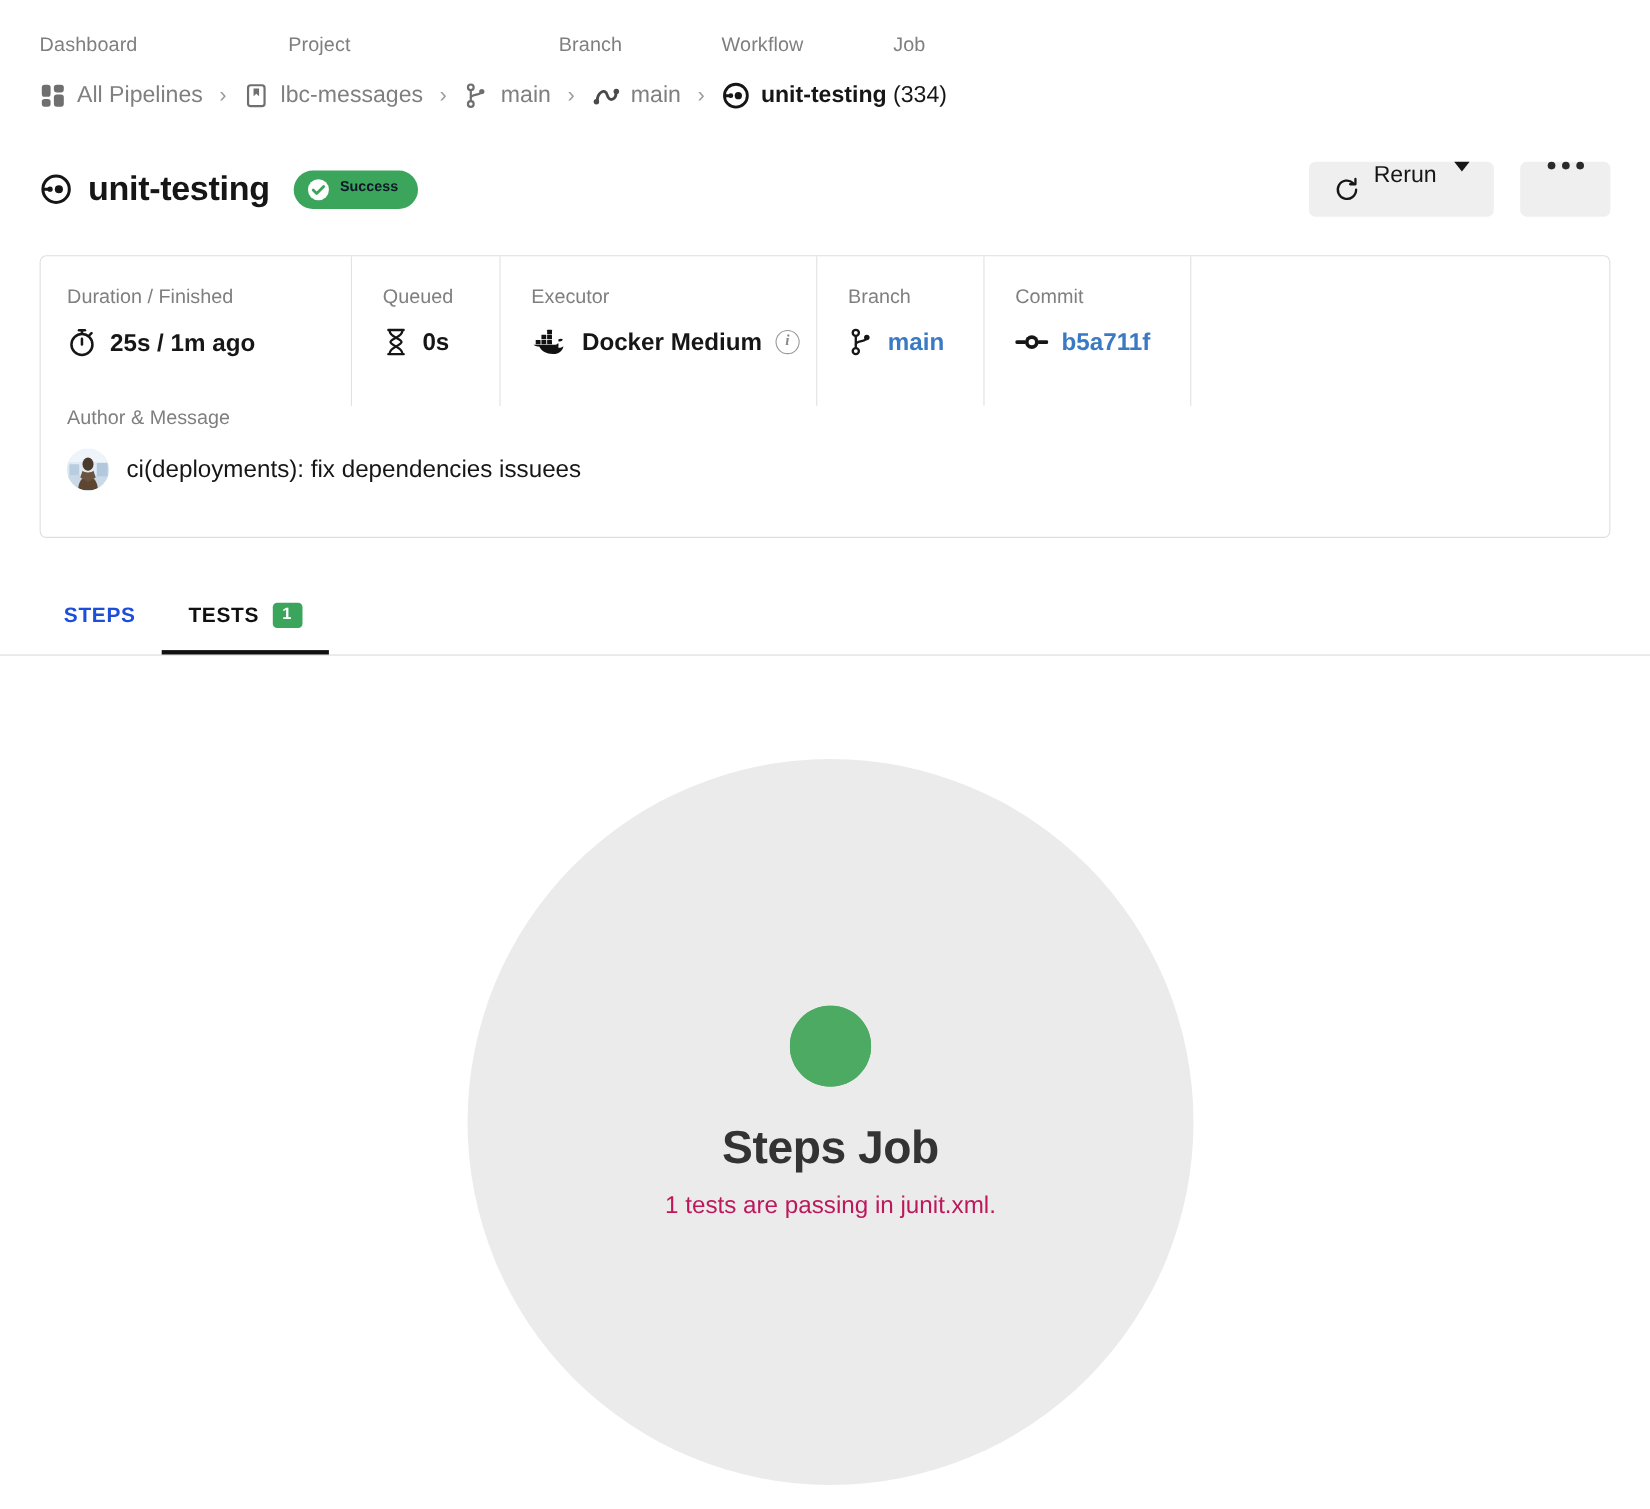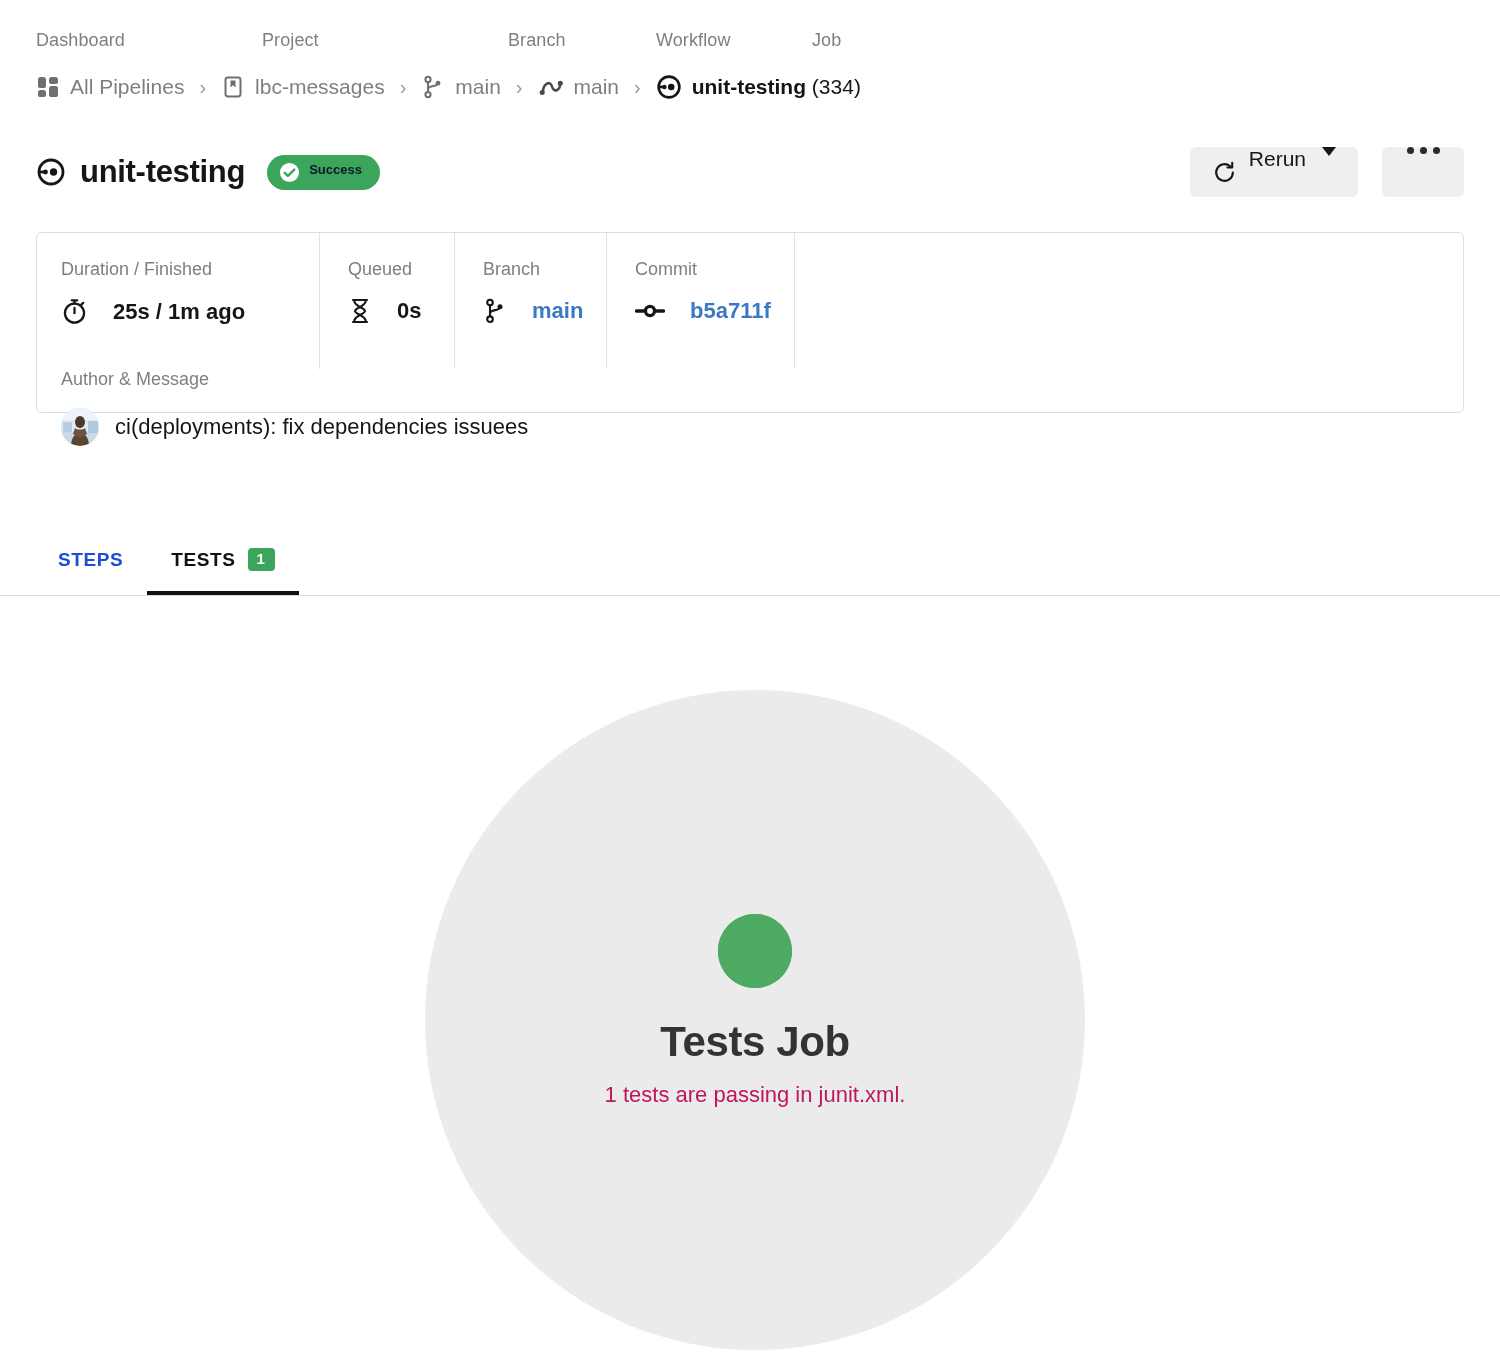--- a/index.html
+++ b/index.html
@@ -71,29 +71,29 @@
     border-right: 7px solid transparent; border-top: 9px solid #161616;
     margin-left: 4px;
   }
   .btn-more { height: 50px; width: 82px; }
   .dots { display: flex; gap: 6px; }
   .dots i { width: 7px; height: 7px; border-radius: 50%; background: #2a2a2a; display: block; }
 
   
   .card {
     position: absolute; left: 36px; top: 232px;
-    width: 1428px; height: 181px;
+    width: 1428px; height: 257px;
     border: 1px solid #dedede; border-radius: 6px; background: #fff;
   }
   .card-top { display: flex; height: 136px; padding-left: 24px; }
   .cell { padding: 26px 0 0 0; position: relative; }
   .cell + .cell { border-left: 1px solid #e2e2e2; padding-left: 28px; }
   .cell-label { font-size: 18px; color: #7f7f7f; margin-bottom: 18px; }
   .cell-val {
-    display: flex; align-items: center; gap: 25px;
+    display: flex; align-items: center; gap: 12px;
     font-size: 22px; font-weight: 700; color: #161616;
   }
   .cell-val a { color: #3a79c3; text-decoration: none; font-weight: 700; }
   .c-duration { width: 258px; }
   .c-queued   { width: 135px; }
   .c-executor { width: 288px; }
   .c-branch   { width: 152px; }
   .c-commit   { width: 188px; }
   .info-i {
     width: 22px; height: 22px; border-radius: 50%; border: 1.6px solid #9a9a9a;
@@ -293,20 +293,41 @@
             <svg width="24" height="26" viewBox="0 0 22 26">
               <path d="M4 2h14M4 24h14" stroke="#161616" stroke-width="2.1" stroke-linecap="round"></path>
               <path d="M5.2 2.6c0 6 10.8 7.2 10.8 10.4C16 16.2 5.2 17.4 5.2 23.4" stroke="#161616" stroke-width="2.1" fill="none"></path>
               <path d="M16.8 2.6c0 6-10.8 7.2-10.8 10.4 0 3.2 10.8 4.4 10.8 10.4" stroke="#161616" stroke-width="2.1" fill="none"></path>
             </svg>
           </span>
           <span>0s</span>
         </div>
       </div>
 
+      <div class="cell c-executor">
+        <div class="cell-label">Executor</div>
+        <div class="cell-val">
+          <span class="ico">
+            <svg width="34" height="26" viewBox="0 0 34 26">
+              <g fill="#111111">
+                <rect x="4" y="11" width="4.4" height="4" rx=".5"></rect>
+                <rect x="9.2" y="11" width="4.4" height="4" rx=".5"></rect>
+                <rect x="14.4" y="11" width="4.4" height="4" rx=".5"></rect>
+                <rect x="9.2" y="6.4" width="4.4" height="4" rx=".5"></rect>
+                <rect x="14.4" y="6.4" width="4.4" height="4" rx=".5"></rect>
+                <rect x="14.4" y="1.8" width="4.4" height="4" rx=".5"></rect>
+                <path d="M2 15.5h18.5c1.8 0 3.2-.6 4-1.7.5 1.8.2 3.3-.2 4.2 2.2.4 4-.5 4.9-1.3-.6 3.6-3.6 7.1-9.6 7.1-5.9 0-10.4-2.8-12.2-6.6-1.6 0-3.6-.1-5.4-1.7z"></path>
+                <path d="M24.6 10.6c1.4-.9 3.2-.6 4.1.1-.5 1.5-2.4 2.2-4.1 1.6z"></path>
+              </g>
+            </svg>
+          </span>
+          <span>Docker Medium</span>
+          <span class="info-i">i</span>
+        </div>
+      </div>
 
       <div class="cell c-branch">
         <div class="cell-label">Branch</div>
         <div class="cell-val">
           <span class="ico">
             <svg width="24" height="26" viewBox="0 0 24 26">
               <circle cx="7" cy="4.6" r="2.8" fill="none" stroke="#161616" stroke-width="2.1"></circle>
               <circle cx="7" cy="21.2" r="2.8" fill="none" stroke="#161616" stroke-width="2.1"></circle>
               <circle cx="17" cy="8.8" r="2.5" fill="#161616"></circle>
               <path d="M7 7.4v10.8" stroke="#161616" stroke-width="2.1"></path>
@@ -372,17 +393,17 @@
   </div>
 
   <div class="circle-wrap">
     <span class="cci-logo">
       <svg width="74" height="74" viewBox="0 0 74 74">
         <path fill="#4caa62" d="M37 0C16.6 0 0 16.6 0 37s16.6 37 37 37 37-16.6 37-37S57.4 0 37 0zm0 22.2c-6.4 0-11.9 4.1-13.9 9.8H1.5a37 37 0 0 1 0-.1h21.6A14.8 14.8 0 1 1 37 51.8 14.8 14.8 0 0 1 23.1 42H1.4a37 37 0 0 0 0 .1h21.7c2 5.7 7.5 9.8 13.9 9.8a14.8 14.8 0 0 0 0-29.6z"></path>
         <path fill="#4caa62" d="M37 0C16.6 0 0 16.6 0 37s16.6 37 37 37 37-16.6 37-37S57.4 0 37 0zM37 51.8A14.8 14.8 0 0 1 23.1 42H1.8C5.5 58 19.8 70 37 70c18.2 0 33-14.8 33-33S55.2 4 37 4C19.8 4 5.5 16 1.8 32h21.3A14.8 14.8 0 0 1 37 22.2a14.8 14.8 0 0 1 0 29.6z"></path>
         <circle cx="37" cy="37" r="8.6" fill="#4caa62"></circle>
       </svg>
     </span>
-    <div class="good-job">Tests Job</div>
+    <div class="good-job">Steps Job</div>
     <div class="passing-text">1 tests are passing in junit.xml.</div>
   </div>
 
 </div>
 
 </body></html>

